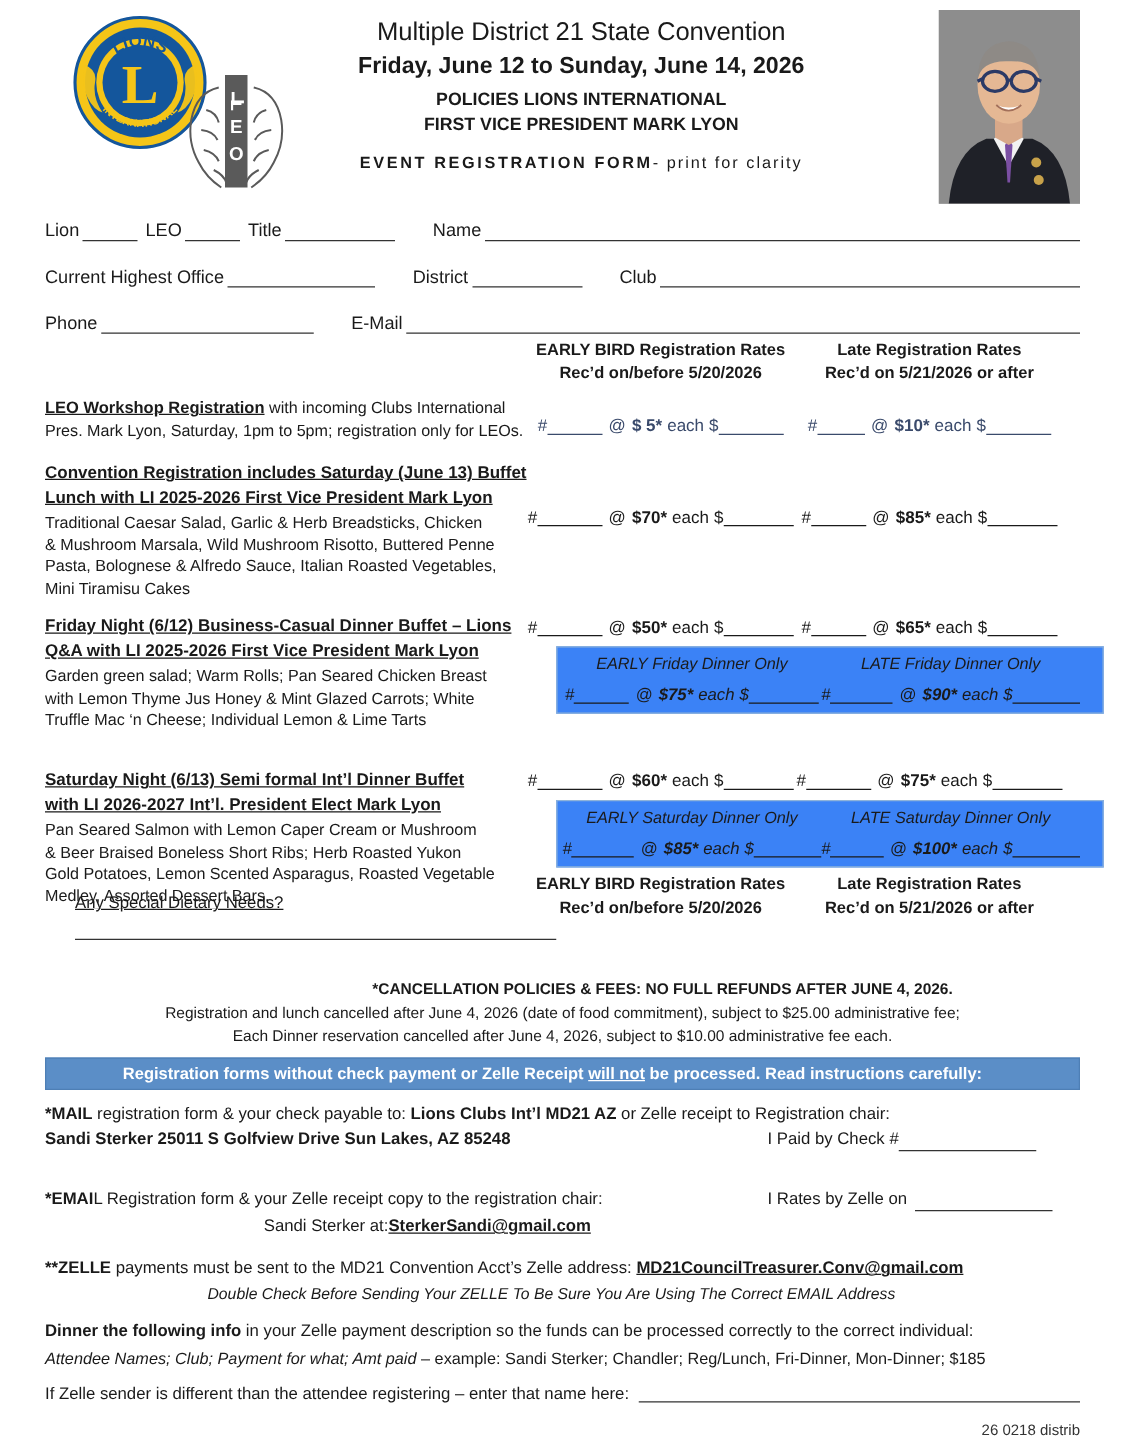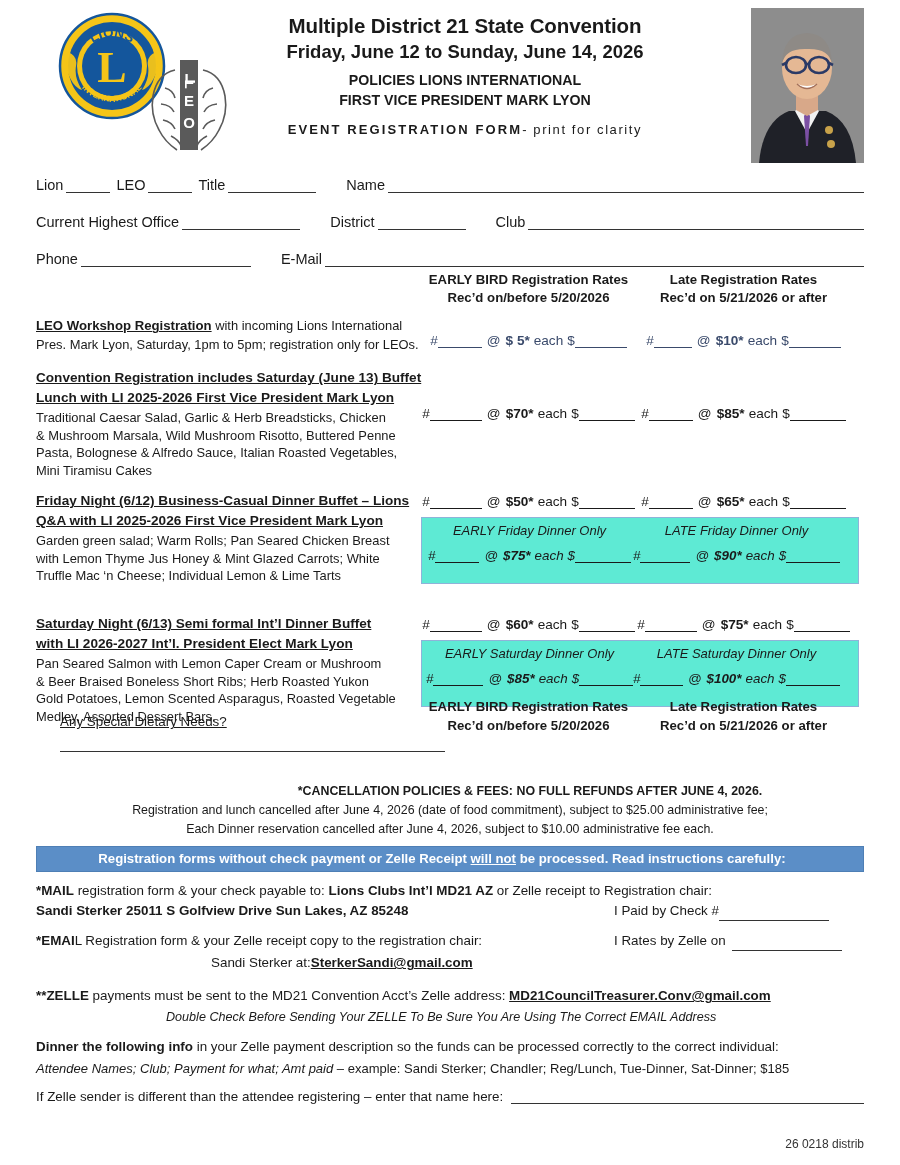--- a/index.html
+++ b/index.html
@@ -14,21 +14,21 @@
   }
   .page { position: relative; width: 900px; height: 1165px; padding: 0 36px; }
 
   
   .header { position: relative; height: 165px; padding-top: 12px; }
   .logos { position: absolute; left: 14px; top: 12px; width: 200px; height: 145px; }
   .lions-logo { position: absolute; left: 8px; top: 0; width: 108px; height: 108px; }
   .leo-logo { position: absolute; left: 95px; top: 42px; width: 88px; height: 100px; }
 
   .header-text { text-align: center; padding: 0 150px 0 180px; }
-  .h-title1 { font-size: 20.5px; font-weight: bold; letter-spacing: -0.1px; line-height: 1.32; }
+  .h-title1 { font-size: 20.5px; font-weight: normal; letter-spacing: -0.1px; line-height: 1.32; }
   .h-title2 { font-size: 18.5px; font-weight: bold; line-height: 1.38; }
   .h-sub { font-size: 14.2px; font-weight: bold; line-height: 1.42; margin-top: 5px; }
   .h-form { font-size: 13px; font-weight: bold; letter-spacing: 2.1px; margin-top: 12px; }
   .h-form .light { font-weight: normal; letter-spacing: 1.6px; }
 
   .portrait {
     position: absolute; right: 0px; top: 8px;
     width: 113px; height: 155px;
     background: #8d8d8d;
     overflow: hidden;
@@ -61,22 +61,23 @@
   .sec-body { font-size: 12.9px; line-height: 1.37; }
 
   .rate-line { display: flex; white-space: nowrap; font-size: 13.6px; align-items: flex-end; }
   .rate-cell { width: 215px; display: flex; align-items: flex-end; justify-content: center; }
   .rate-cell .amt { font-weight: bold; }
   .u { border-bottom: 1.1px solid currentColor; display: inline-block; height: 13px; }
   .u-38 { width: 38px; } .u-44 { width: 44px; } .u-52 { width: 52px; }
   .u-56 { width: 56px; } .u-62 { width: 62px; }
 
   .blue-box {
-    background: #5eead4; border: 1.2px solid #8fb3d9;
-    padding: 5px 4px 20px 4px;
+    background: #3b82f6; border: 1.2px solid #8fb3d9;
+    padding: 5px 4px 7px 4px;
+    margin-left: 24px;
   }
   .blue-box .bb-labels { display: flex; font-style: italic; font-size: 13px; }
   .blue-box .bb-labels .col { width: 207px; text-align: center; }
   .blue-box .bb-rates { display: flex; font-style: italic; font-size: 13.4px; margin-top: 10px; }
   .blue-box .bb-rates .col { width: 207px; display: flex; justify-content: center; align-items: flex-end; }
 
   .totals-head {
     display: flex; margin-left: 385px; font-size: 13.2px; font-weight: bold;
     text-align: center; line-height: 1.38;
   }
@@ -243,21 +244,21 @@
       <div>Rec’d on/before 5/20/2026</div>
     </div>
     <div class="col late">
       <div>Late Registration Rates</div>
       <div>Rec’d on 5/21/2026 or after</div>
     </div>
   </div>
 
   <div class="section" style="margin-top:10px; position:relative; height:38px;">
     <div class="left-col">
-      <div class="sec-body"><span class="sec-title" style="font-size:13.2px">LEO Workshop Registration</span><span> with incoming Lions International</span></div>
+      <div class="sec-body"><span class="sec-title" style="font-size:13.2px">LEO Workshop Registration</span><span> with incoming Clubs International</span></div>
       <div class="sec-body">Pres. Mark Lyon, Saturday, 1pm to 5pm; registration only for LEOs.</div>
     </div>
     <div class="rate-line" style="position:absolute; left:385px; top:16px; color:#3a4a6b;">
       <div class="rate-cell">
         <span>#</span>
           <span class="u u-44"></span>
         <span style="padding:0 5px">@</span>
         <span class="amt">$ 5*</span>
         <span style="padding:0 4px">each</span>
         <span>$</span>
@@ -456,21 +457,21 @@
 
     <div class="row" style="align-items:flex-end">
       <b>Sandi Sterker 25011 S Golfview Drive Sun Lakes, AZ 85248</b>
       <span class="grow"></span>
       <span style="display:flex; align-items:flex-end; width:250px;">
         <span>I Paid by Check #</span>
         <span class="u-pay u-pay-110"></span>
       </span>
     </div>
 
-    <div class="row" style="margin-top:10px; align-items:flex-end">
+    <div class="row" style="margin-top:28px; align-items:flex-end">
       <span><b>*EMAI</b><span>L Registration form &amp; your Zelle receipt copy to the registration chair:</span></span>
       <span class="grow"></span>
       <span style="display:flex; align-items:flex-end; width:250px;">
         <span>I Rates by Zelle on</span>
         <span class="u-pay u-pay-110" style="margin-left:6px"></span>
       </span>
     </div>
 
     <div class="row center-ish" style="margin-top:2px">
       <span>Sandi Sterker at: </span>
@@ -483,21 +484,21 @@
 
     <div class="row italic" style="padding-left:130px; font-size:12.6px; margin-top:1px;">
       <span>Double Check Before Sending Your ZELLE To Be Sure You Are Using The Correct EMAIL Address</span>
     </div>
 
     <div class="row" style="margin-top:11px">
       <span><b>Dinner the following info</b><span> in your Zelle payment description so the funds can be processed correctly to the correct individual:</span></span>
     </div>
 
     <div class="row" style="margin-top:1px; font-size:13px;">
-      <span><span class="italic">Attendee Names; Club; Payment for what; Amt paid</span><span> – example: Sandi Sterker; Chandler; Reg/Lunch, Tue-Dinner, Sat-Dinner; $185</span></span>
+      <span><span class="italic">Attendee Names; Club; Payment for what; Amt paid</span><span> – example: Sandi Sterker; Chandler; Reg/Lunch, Fri-Dinner, Mon-Dinner; $185</span></span>
     </div>
 
     <div class="note-line">
       <span>If Zelle sender is different than the attendee registering – enter that name here:</span>
       <span class="fill"></span>
     </div>
   </div>
 
   <div class="footer">26 0218 distrib</div>
 </div>

